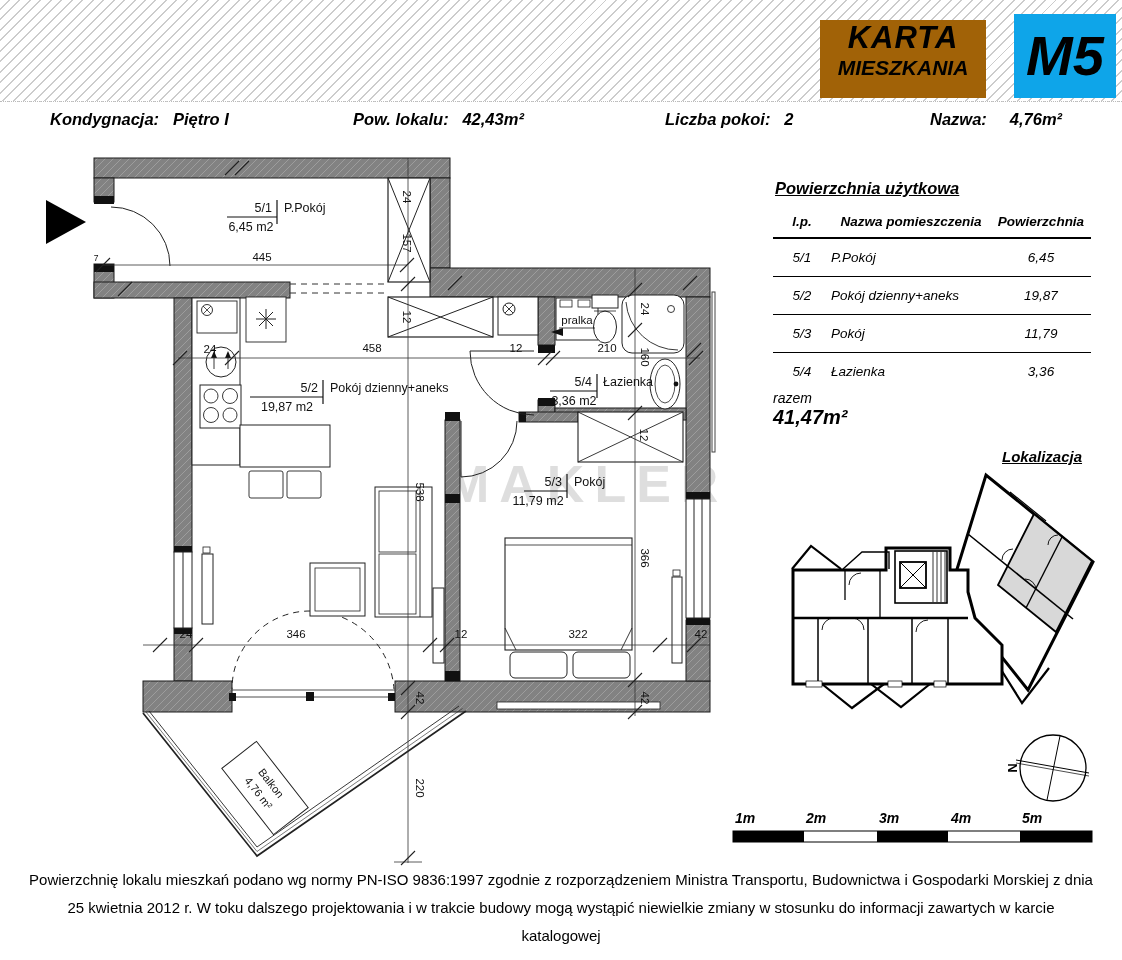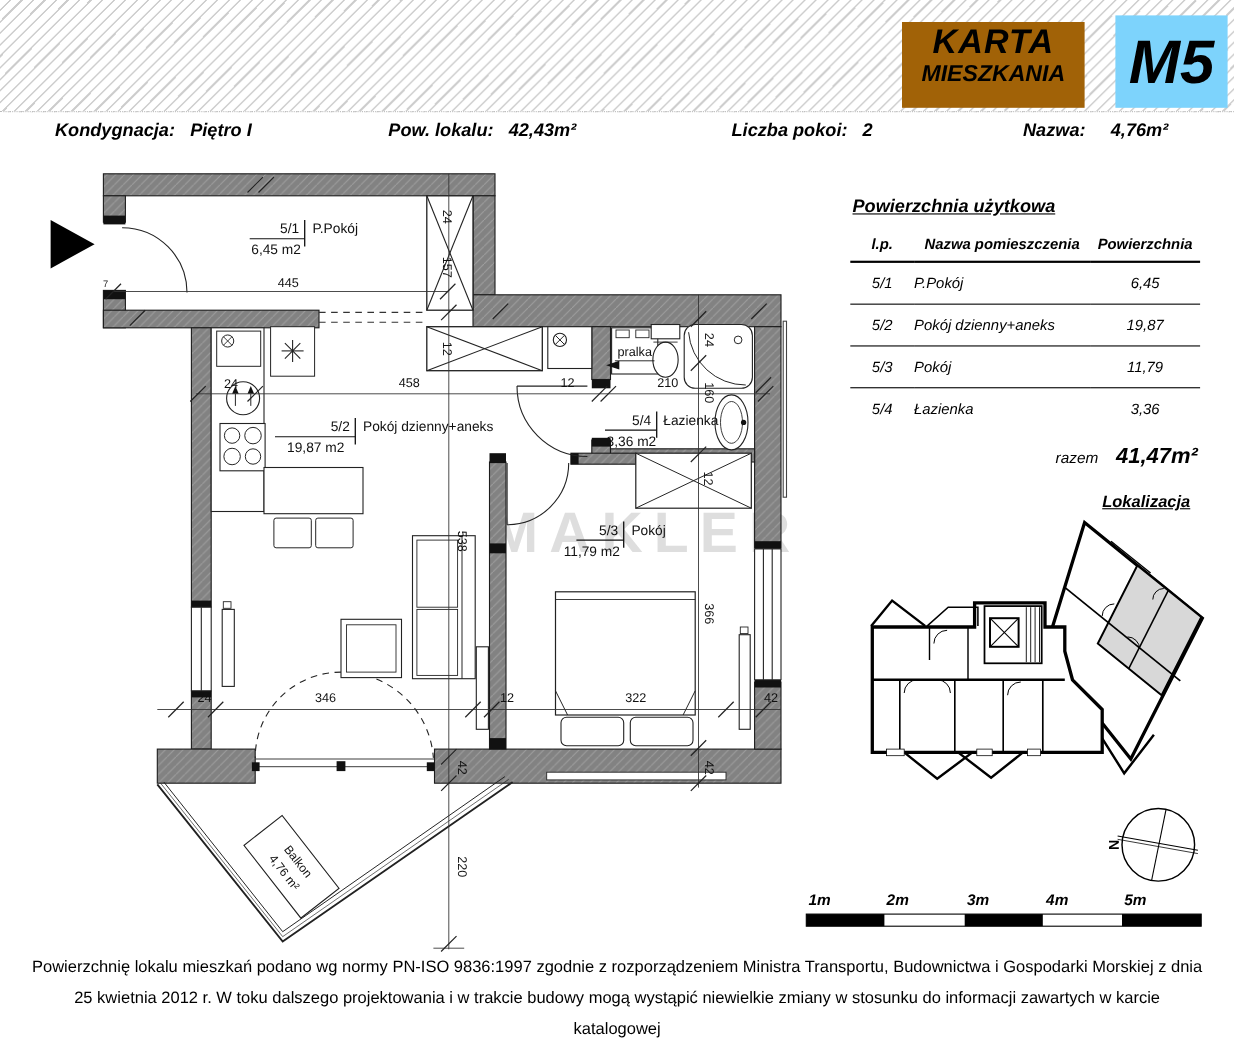--- a/index.html
+++ b/index.html
@@ -6,40 +6,40 @@
   body{width:1122px;height:960px;position:relative;overflow:hidden;
        font-family:"Liberation Sans", sans-serif;color:#000;}
   .abs{position:absolute;}
   
   .hatch-band{left:0;top:0;width:1122px;height:101px;
     background:repeating-linear-gradient(135deg,#ffffff 0px,#ffffff 6px,#cccccc 6px,#cccccc 7.4px);
     border-bottom:1px dotted #bbb;}
   .card-title{left:820px;top:20px;width:166px;height:78px;text-align:center;background:#a16207;}
   .card-title .l1{font-size:31px;font-weight:bold;font-style:italic;letter-spacing:1px;line-height:36px;}
   .card-title .l2{font-size:21px;font-weight:bold;font-style:italic;line-height:24px;}
-  .unit-code{left:1014px;top:14px;width:102px;height:84px;background:#7dd3fc;text-align:center;
+  .unit-code{left:1014px;top:14px;width:102px;height:84px;background:#0ea5e9;text-align:center;
     font-size:56px;font-weight:bold;font-style:italic;line-height:84px;}
   
   .info-item{top:110px;font-size:16.5px;font-weight:bold;font-style:italic;white-space:nowrap;}
   .info-item .val{font-weight:bold;}
   
   .area-panel{left:773px;top:179px;width:320px;}
   .area-title{font-size:16.5px;font-weight:bold;font-style:italic;text-decoration:underline;margin:0 0 12px 2px;}
   table.areas{border-collapse:collapse;width:318px;}
   table.areas th{font-size:13.5px;font-weight:bold;font-style:italic;text-align:center;vertical-align:middle;
     padding:4px 0 8px 0;line-height:15px;margin-top:36px;}
   table.areas th.name{width:160px;}
   table.areas th.lp{width:58px;}
   table.areas tr.hdr{border-bottom:2px solid #000;}
   table.areas td{font-size:13.5px;font-style:italic;padding:11px 0;}
   table.areas td.lp{text-align:center;}
   table.areas td.area{text-align:center;}
   table.areas tbody tr{border-bottom:1.4px solid #000;}
   table.areas tbody tr:last-child{border-bottom:none;}
-  .razem-row{display:flex;justify-content:flex-end;align-items:baseline;margin-top:14px;padding-right:4px;}
+  .razem-row{display:flex;justify-content:flex-end;align-items:baseline;margin-top:0px;padding-right:4px;flex-direction:column;}
   .razem-row .lbl{font-size:14px;font-style:italic;margin-right:16px;}
   .razem-row .val{font-size:20px;font-weight:bold;font-style:italic;}
   .lok-title{left:1002px;top:448px;font-size:15px;font-weight:bold;font-style:italic;text-decoration:underline;}
   
   .footer{left:28px;top:866px;width:1066px;text-align:center;font-size:15px;line-height:28px;}
   svg text{font-family:"Liberation Sans",sans-serif;}
 </style>
 </head>
 <body>
 

